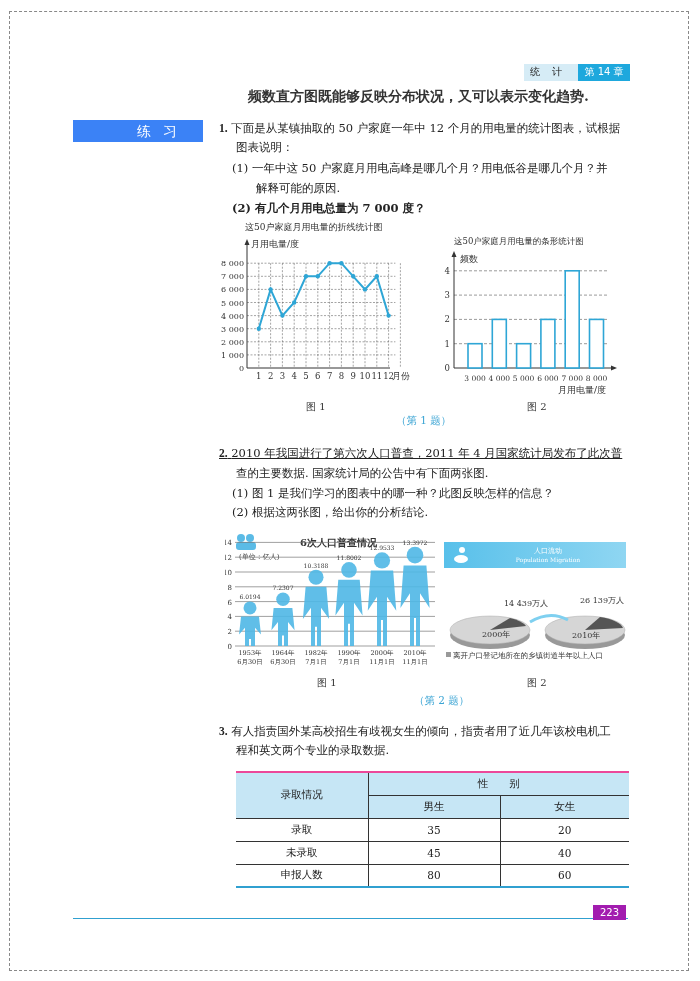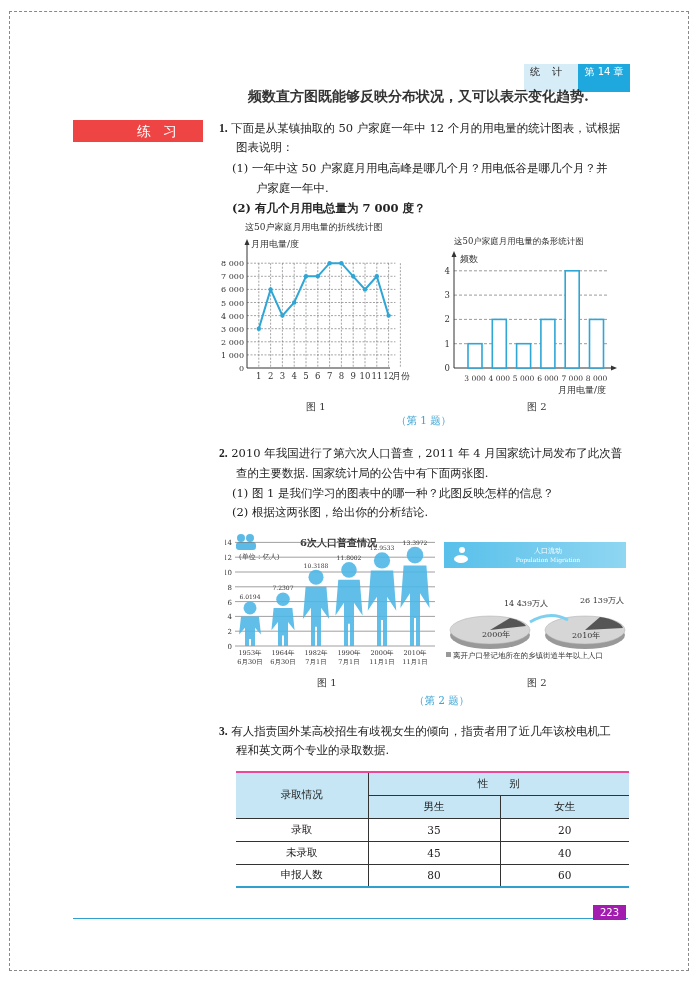--- a/index.html
+++ b/index.html
@@ -1,22 +1,22 @@
 <!DOCTYPE html>
 <html><head>
 <meta charset="utf-8">
 <style>
   * { box-sizing: border-box; margin: 0; padding: 0; }
   body { width: 700px; height: 981px; background: #fff; font-family: "DejaVu Serif", "Liberation Serif", serif; color: #222; position: relative; overflow: hidden; }
   .page-border { position: absolute; left: 9px; top: 11px; width: 680px; height: 960px; border: 1px dashed #888; }
-  .chapter-tag { position: absolute; left: 524px; top: 64px; height: 28px; display: flex; font-size: 10px; font-family: "DejaVu Sans", sans-serif; }
+  .chapter-tag { position: absolute; left: 524px; top: 64px; height: 17px; display: flex; font-size: 10px; font-family: "DejaVu Sans", sans-serif; }
   .chapter-tag .sec { background: #d6ecf6; color: #222; width: 54px; padding-left: 6px; line-height: 15px; letter-spacing: 12px; }
   .chapter-tag .chap { background: #1ea8dd; color: #fff; width: 52px; text-align: center; line-height: 15px; }
   .summary { position: absolute; left: 248px; top: 88px; font-size: 14px; font-weight: bold; color: #333; }
-  .exercise-tag { position: absolute; left: 73px; top: 120px; width: 130px; height: 22px; background: #ef4444; color: #fff; font-size: 14px; font-family: "DejaVu Sans", sans-serif; text-align: right; padding-right: 14px; line-height: 22px; letter-spacing: 12px; }
+  .exercise-tag { position: absolute; left: 73px; top: 120px; width: 130px; height: 22px; background: #3b82f6; color: #fff; font-size: 14px; font-family: "DejaVu Sans", sans-serif; text-align: right; padding-right: 14px; line-height: 22px; letter-spacing: 12px; }
   .q { position: absolute; font-size: 11.5px; line-height: 20px; color: #222; }
   .q .num { font-weight: bold; font-family: "Liberation Serif", serif; }
   .caption { position: absolute; font-size: 10px; color: #333; }
   .qref { position: absolute; font-size: 10.5px; color: #3aa4d4; }
   svg text { font-family: "DejaVu Serif", serif; }
   table.adm { position: absolute; left: 236px; top: 771px; width: 393px; border-collapse: collapse; font-size: 10.5px; }
   table.adm td, table.adm th { text-align: center; height: 23px; font-weight: normal; }
   table.adm thead tr:first-child th { border-top: 2px solid #ec4899; }
   table.adm thead th { background: #c6e6f5; }
   table.adm tbody tr:last-child td { border-bottom: 2px solid #30a0d0; }
@@ -37,21 +37,21 @@
 
 <div class="summary">频数直方图既能够反映分布状况，又可以表示变化趋势.</div>
 <div class="exercise-tag">练习</div>
 
 <div class="q" style="left:219px;top:118px;">
   <span class="num">1.</span>
   <span>下面是从某镇抽取的 50 户家庭一年中 12 个月的用电量的统计图表，试根据</span>
 </div>
 <div class="q" style="left:236px;top:137px;">图表说明：</div>
 <div class="q" style="left:232px;top:158px;">(1) 一年中这 50 户家庭月用电高峰是哪几个月？用电低谷是哪几个月？并</div>
-<div class="q" style="left:256px;top:178px;">户家庭一年中.</div>
+<div class="q" style="left:256px;top:178px;">解释可能的原因.</div>
 <div class="q" style="left:232px;top:198px;font-weight:bold;">(2) 有几个月用电总量为 7 000 度？</div>
 
 <svg style="position:absolute;left:210px;top:215px;" width="230" height="180" viewBox="0 0 230 180">
   <text x="35" y="15" font-size="9" fill="#333">这50户家庭月用电量的折线统计图</text>
   <text x="41" y="32" font-size="9" fill="#333">月用电量/度</text>
   <g id="lc-grid">
       <line x1="37" y1="139.9" x2="185.4" y2="139.9" stroke="#666" stroke-dasharray="2,1.5" stroke-width="0.6"></line>
       <line x1="37" y1="126.8" x2="185.4" y2="126.8" stroke="#666" stroke-dasharray="2,1.5" stroke-width="0.6"></line>
       <line x1="37" y1="113.7" x2="185.4" y2="113.7" stroke="#666" stroke-dasharray="2,1.5" stroke-width="0.6"></line>
       <line x1="37" y1="100.6" x2="185.4" y2="100.6" stroke="#666" stroke-dasharray="2,1.5" stroke-width="0.6"></line>
@@ -159,21 +159,21 @@
       <text x="132.2" y="156" font-size="7.5" text-anchor="middle" fill="#333">7 000</text>
       <text x="156.5" y="156" font-size="7.5" text-anchor="middle" fill="#333">8 000</text>
     </g>
   <text x="118" y="168" font-size="9" fill="#333">月用电量/度</text>
 </svg>
 
 <div class="caption" style="left:306px;top:400px;">图 1</div>
 <div class="caption" style="left:527px;top:400px;">图 2</div>
 <div class="qref" style="left:396px;top:414px;">（第 1 题）</div>
 
-<div class="q" style="left:219px;top:443px;">
+<div class="q" style="left:219px;top:443px;text-decoration:underline;">
   <span class="num">2.</span>
   <span>2010 年我国进行了第六次人口普查，2011 年 4 月国家统计局发布了此次普</span>
 </div>
 <div class="q" style="left:236px;top:463px;">查的主要数据. 国家统计局的公告中有下面两张图.</div>
 <div class="q" style="left:232px;top:483px;">(1) 图 1 是我们学习的图表中的哪一种？此图反映怎样的信息？</div>
 <div class="q" style="left:232px;top:502px;">(2) 根据这两张图，给出你的分析结论.</div>
 
 <svg style="position:absolute;left:225px;top:530px;" width="215" height="140" viewBox="0 0 215 140">
   <g fill="#5bbbe6">
     <circle cx="16" cy="8" r="4"></circle>

